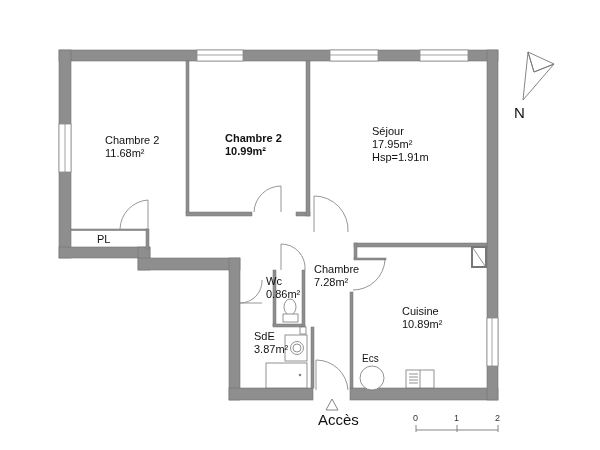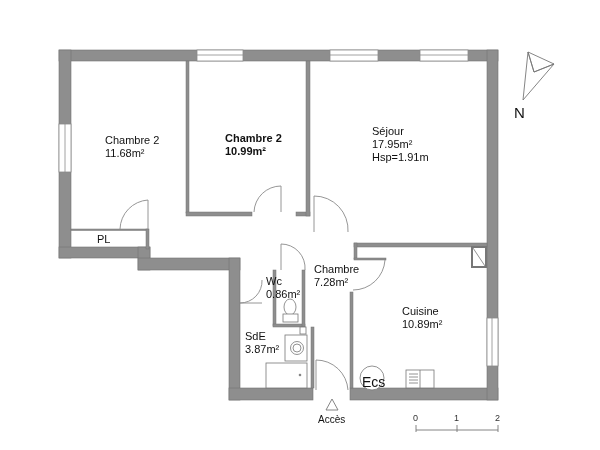--- a/index.html
+++ b/index.html
@@ -1,21 +1,21 @@
 <!DOCTYPE html>
 <html><head>
   <meta charset="utf-8">
   <style>
     html, body { margin:0; padding:0; background:#ffffff; }
     body { width:600px; height:450px; overflow:hidden; position:relative;
            font-family:"Liberation Sans", sans-serif; }
     #plan { position:absolute; left:0; top:0; }
     .lbl { position:absolute; font-size:11px; line-height:13px; color:#111; white-space:nowrap; }
     .lbl span { display:block; }
-    .small { font-size:10px; }
+    .small { font-size:15px; }
     .north { position:absolute; font-size:15px; color:#111; }
     .scale-tick { position:absolute; font-size:9px; color:#333; }
   </style>
 </head>
 <body>
 
 <svg id="plan" width="600" height="450" viewBox="0 0 600 450">
   <g fill="#8e8e8e" stroke="#737373" stroke-width="0.6">
 
     <rect x="59" y="50" width="439" height="11"></rect>
@@ -159,29 +159,29 @@
   <span>Hsp=1.91m</span>
 </div>
 <div class="lbl" style="left:266px; top:275px;">
   <span>Wc</span>
   <span>0.86m²</span>
 </div>
 <div class="lbl" style="left:314px; top:263px;">
   <span>Chambre</span>
   <span>7.28m²</span>
 </div>
-<div class="lbl" style="left:245px; top:330px;">
+<div class="lbl" style="left:254px; top:330px;">
   <span>SdE</span>
   <span>3.87m²</span>
 </div>
 <div class="lbl" style="left:402px; top:305px;">
   <span>Cuisine</span>
   <span>10.89m²</span>
 </div>
 
 <div class="lbl" style="left:97px; top:233px;">PL</div>
-<div class="lbl" style="left:362px; top:376px; font-size:14px;">Ecs</div>
+<div class="lbl" style="left:362px; top:352px; font-size:10px;">Ecs</div>
 <div class="lbl small" style="left:318px; top:413px;">Accès</div>
 <div class="north" style="left:514px; top:104px;">N</div>
 
 <div class="scale-tick" style="left:413px; top:413px;">0</div>
 <div class="scale-tick" style="left:454px; top:413px;">1</div>
 <div class="scale-tick" style="left:495px; top:413px;">2</div>
 
 </body></html>

